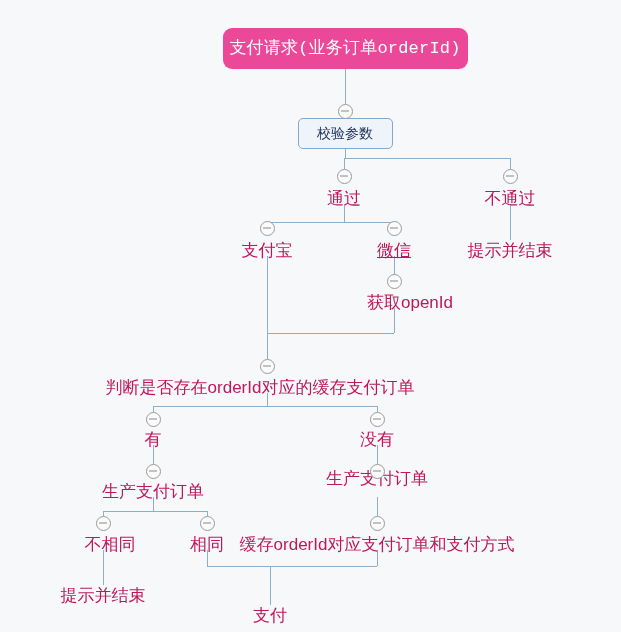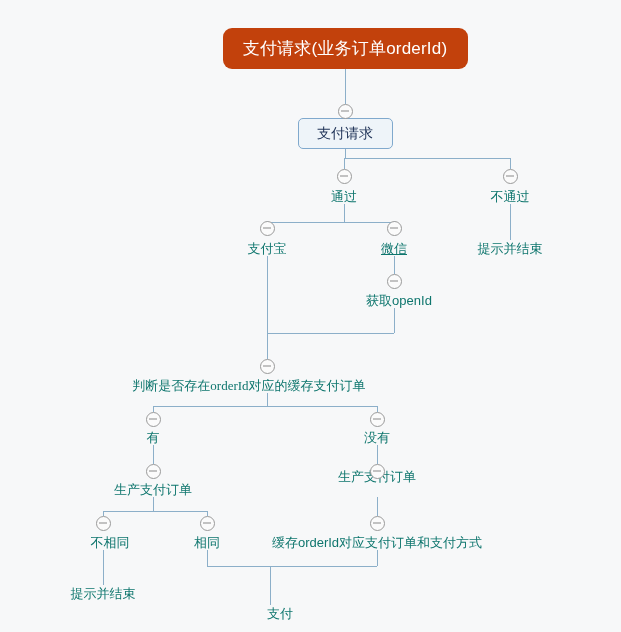--- a/index.html
+++ b/index.html
@@ -23,51 +23,52 @@
     left: 0;
     top: 0;
     width: 621px;
     height: 632px;
     pointer-events: none;
   }
   
   .node-root {
     position: absolute;
     box-sizing: border-box;
-    background: #c2410c;
+    background: #ec4899;
     border-radius: 9px;
     color: #ffffff;
     font-size: 17px;
     line-height: 1;
     display: flex;
     align-items: center;
     justify-content: center;
     letter-spacing: 0.2px;
     white-space: nowrap;
+    font-family: Liberation Mono, monospace;
   }
   
   .node-box {
     position: absolute;
     box-sizing: border-box;
     background: #eef4f9;
     border: 1px solid #80a9cd;
     border-radius: 5px;
     color: #1b2f54;
     font-size: 14px;
     line-height: 1;
     display: flex;
     align-items: center;
     justify-content: center;
     white-space: nowrap;
   }
   
   .node-text {
     position: absolute;
-    color: #0f766e;
-    font-size: 13px;
+    color: #be185d;
+    font-size: 17px;
     line-height: 1;
     white-space: nowrap;
     transform: translateX(-50%);
     text-align: center;
   }
   
   .collapse-toggle {
     position: absolute;
     width: 15px;
     height: 15px;
@@ -111,37 +112,37 @@
         <path d="M377,497 L377,516"></path>
         <path d="M103,550 L103,585"></path>
         <path d="M207,550 L207,566 M207,566 L377,566"></path>
         <path d="M377,550 L377,566"></path>
         <path d="M270,566 L270,605"></path>
       </g>
   </svg>
 
   <div id="node-layer">
       <div class="node-root" style="left: 222.5px; top: 27.5px; width: 245px; height: 41px;">支付请求(业务订单orderId)</div>
-      <div class="node-box" style="left: 297.5px; top: 117.5px; width: 95px; height: 31px;">支付请求</div>
+      <div class="node-box" style="left: 297.5px; top: 117.5px; width: 95px; height: 31px;">校验参数</div>
       <div class="node-text" style="left: 344px; top: 190px;">通过</div>
       <div class="node-text" style="left: 510px; top: 190px;">不通过</div>
       <div class="node-text" style="left: 510px; top: 242px;">提示并结束</div>
       <div class="node-text" style="left: 267px; top: 242px; text-align: right;">支付宝</div>
       <div class="node-text" style="left: 394px; top: 242px; text-decoration: underline;">微信</div>
-      <div class="node-text" style="left: 399px; top: 294px;">获取openId</div>
-      <div class="node-text" style="left: 249px; top: 379px; font-family: Liberation Serif, serif;">判断是否存在orderId对应的缓存支付订单</div>
+      <div class="node-text" style="left: 410px; top: 294px;">获取openId</div>
+      <div class="node-text" style="left: 260px; top: 379px;">判断是否存在orderId对应的缓存支付订单</div>
       <div class="node-text" style="left: 153px; top: 431px;">有</div>
       <div class="node-text" style="left: 377px; top: 431px;">没有</div>
       <div class="node-text" style="left: 153px; top: 483px;">生产支付订单</div>
       <div class="node-text" style="left: 377px; top: 470px;">生产支付订单</div>
       <div class="node-text" style="left: 110px; top: 536px;">不相同</div>
       <div class="node-text" style="left: 207px; top: 536px; font-family: Liberation Serif, serif;">相同</div>
       <div class="node-text" style="left: 377px; top: 536px;">缓存orderId对应支付订单和支付方式</div>
       <div class="node-text" style="left: 103px; top: 587px;">提示并结束</div>
-      <div class="node-text" style="left: 280px; top: 607px;">支付</div>
+      <div class="node-text" style="left: 270px; top: 607px;">支付</div>
       <div class="collapse-toggle" style="left: 345px; top: 111px;"></div>
       <div class="collapse-toggle" style="left: 344px; top: 176px;"></div>
       <div class="collapse-toggle" style="left: 510px; top: 176px;"></div>
       <div class="collapse-toggle" style="left: 267px; top: 228px;"></div>
       <div class="collapse-toggle" style="left: 394px; top: 228px;"></div>
       <div class="collapse-toggle" style="left: 394px; top: 281px;"></div>
       <div class="collapse-toggle" style="left: 267px; top: 366px;"></div>
       <div class="collapse-toggle" style="left: 153px; top: 419px;"></div>
       <div class="collapse-toggle" style="left: 377px; top: 419px;"></div>
       <div class="collapse-toggle" style="left: 153px; top: 471px;"></div>

